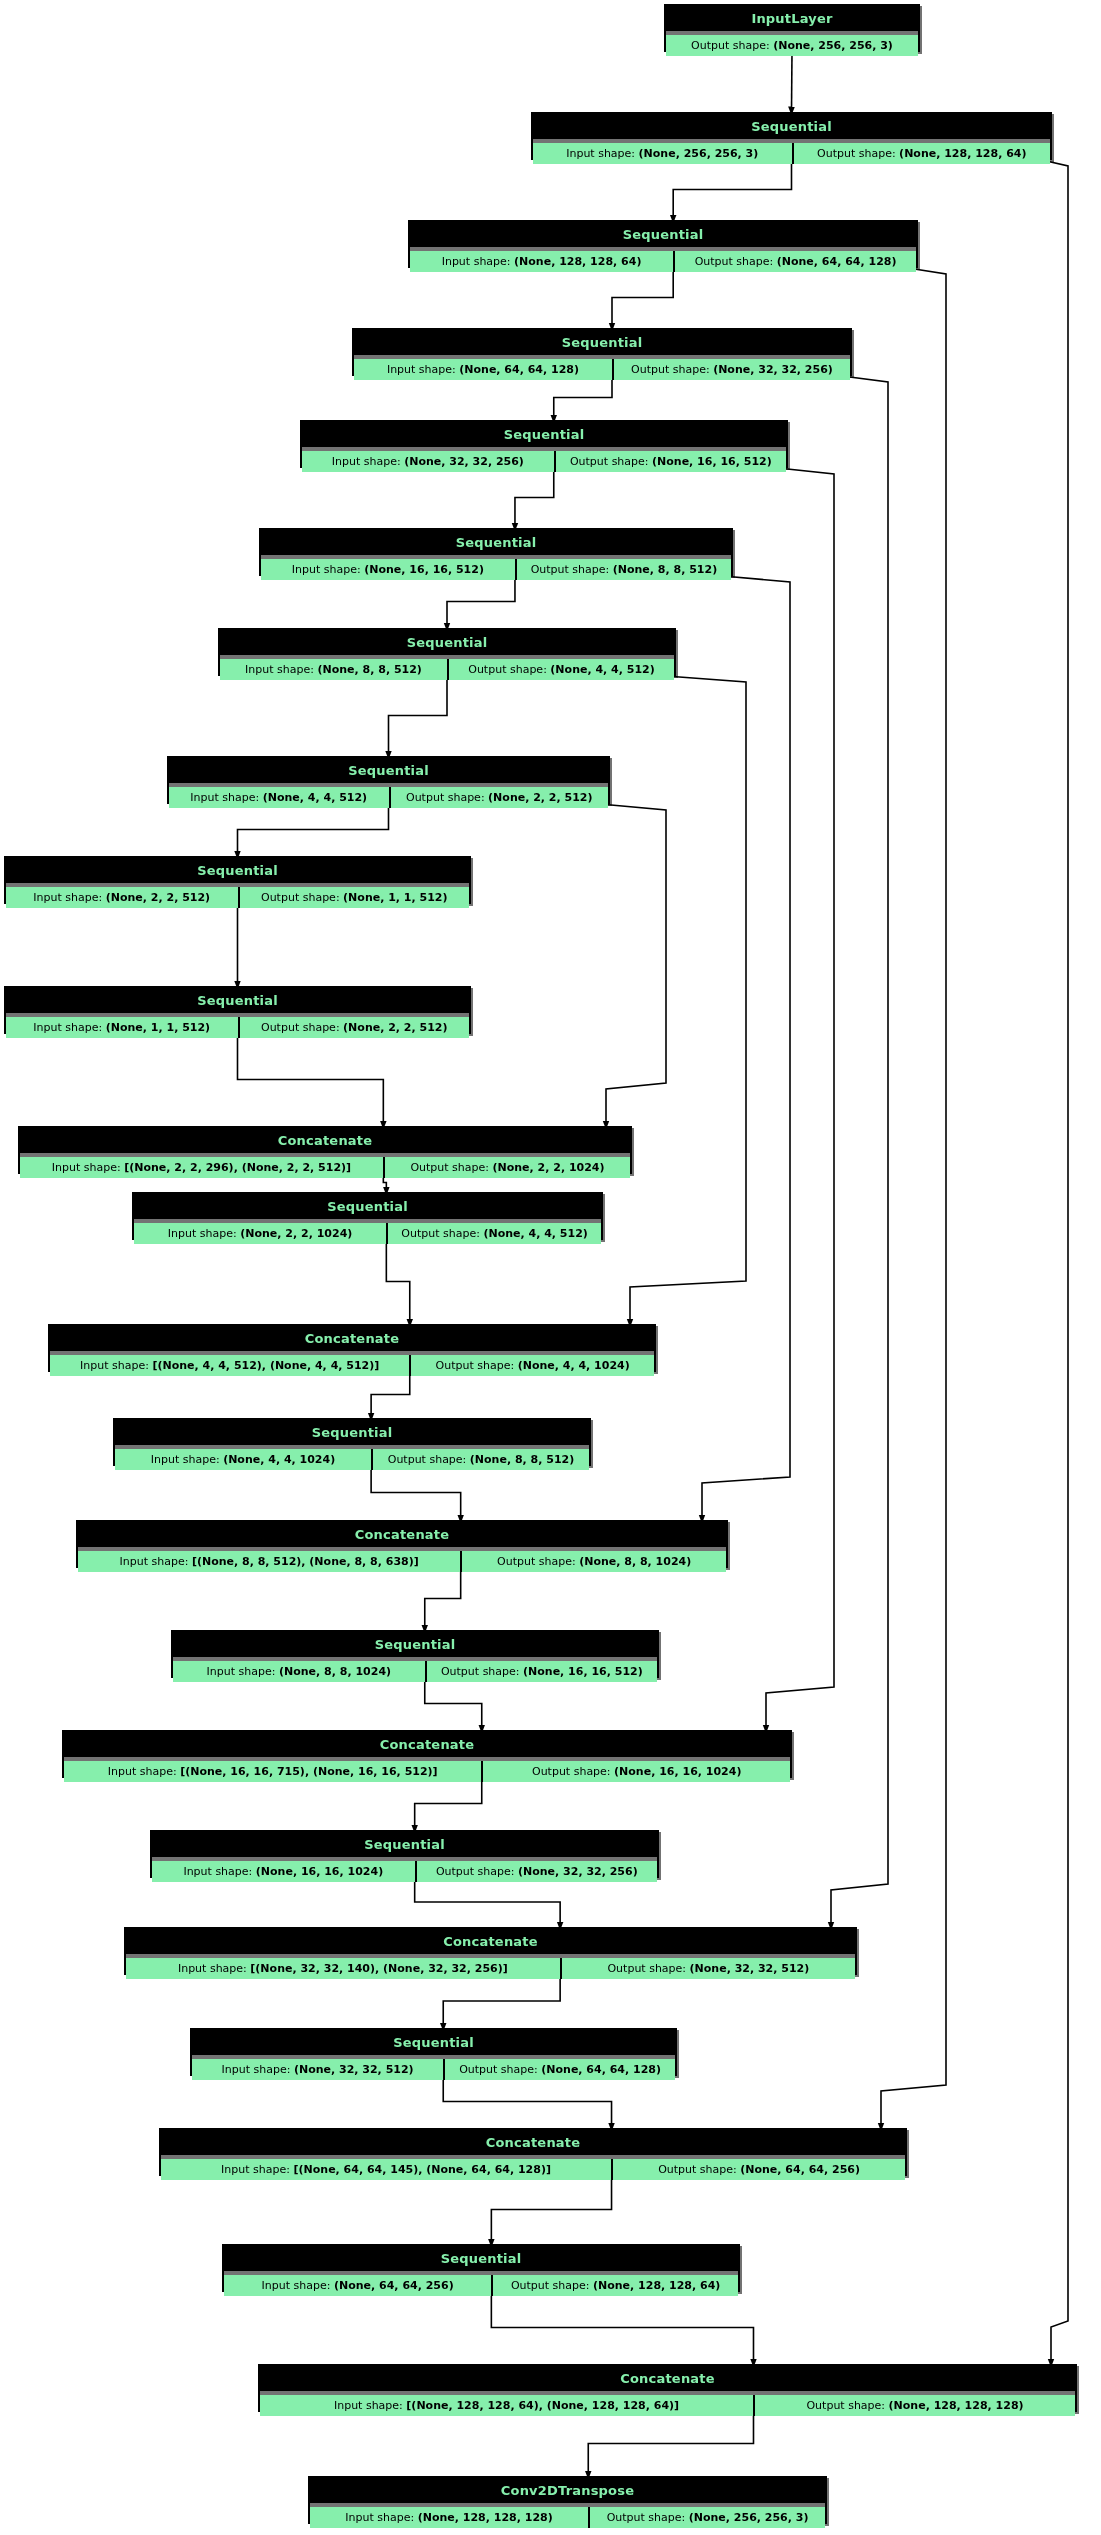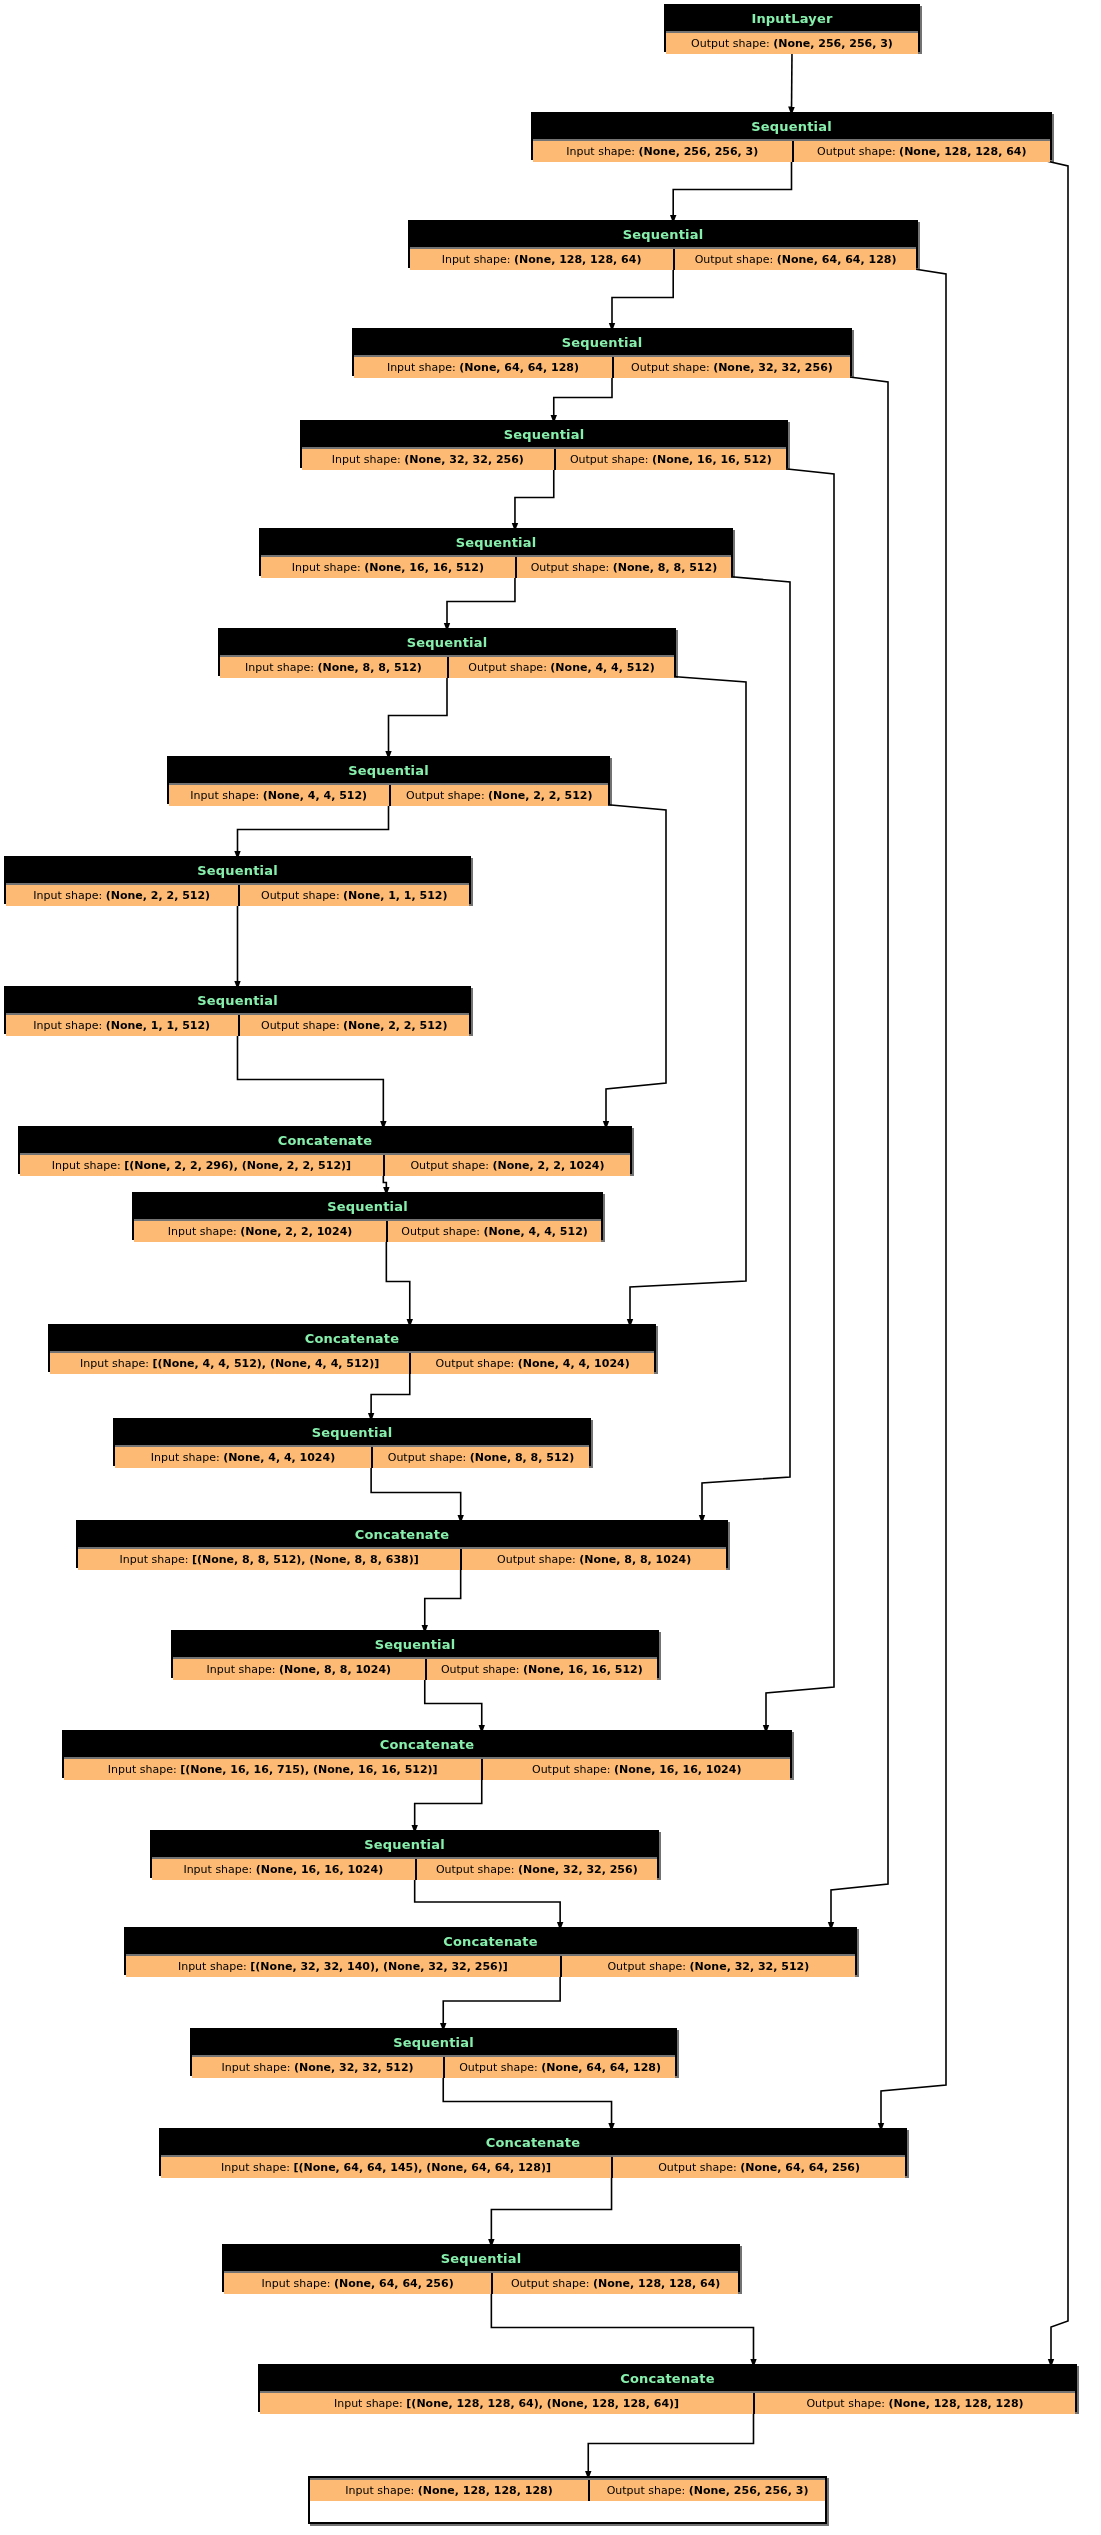--- a/index.html
+++ b/index.html
@@ -40,22 +40,22 @@
     text-align: center;
     letter-spacing: 0.2px;
     white-space: nowrap;
     overflow: hidden;
     display: flex;
     align-items: center;
     justify-content: center;
   }
   .node-shapes {
     display: flex;
-    background: #fdba74;
-    border-top: 2px solid #737373;
+    background: #86efac;
+    border-top: 4px solid #737373;
   }
   .shape-cell {
     flex: 1 1 auto;
     text-align: center;
     color: #000000;
     white-space: nowrap;
     overflow: hidden;
     display: flex;
     align-items: center;
     justify-content: center;
@@ -268,19 +268,20 @@
         </div>
       </div>
       <div class="node" style="left: 258px; top: 2364px; width: 819px; height: 48px;">
         <div class="node-title" style="height: 24.96px; font-size: 13px;">Concatenate</div>
         <div class="node-shapes" style="height: 21.04px;">
           <div class="shape-cell" style="font-size: 11px; flex: 0 0 60.5%;"><span class="lbl">Input shape:</span>&nbsp;<b>[(None, 128, 128, 64), (None, 128, 128, 64)]</b></div>
           <div class="shape-cell right" style="font-size: 11px; flex: 1 1 auto;"><span class="lbl">Output shape:</span>&nbsp;<b>(None, 128, 128, 128)</b></div>
         </div>
       </div>
       <div class="node" style="left: 308px; top: 2476px; width: 519px; height: 48px;">
+        <div class="node-title" style="height: 24.96px; font-size: 13px;">Conv2DTranspose</div>
         <div class="node-shapes" style="height: 21.04px;">
           <div class="shape-cell" style="font-size: 11px; flex: 0 0 54%;"><span class="lbl">Input shape:</span>&nbsp;<b>(None, 128, 128, 128)</b></div>
           <div class="shape-cell right" style="font-size: 11px; flex: 1 1 auto;"><span class="lbl">Output shape:</span>&nbsp;<b>(None, 256, 256, 3)</b></div>
         </div>
       </div>
     </div>
 </div>
 
 </body></html>

